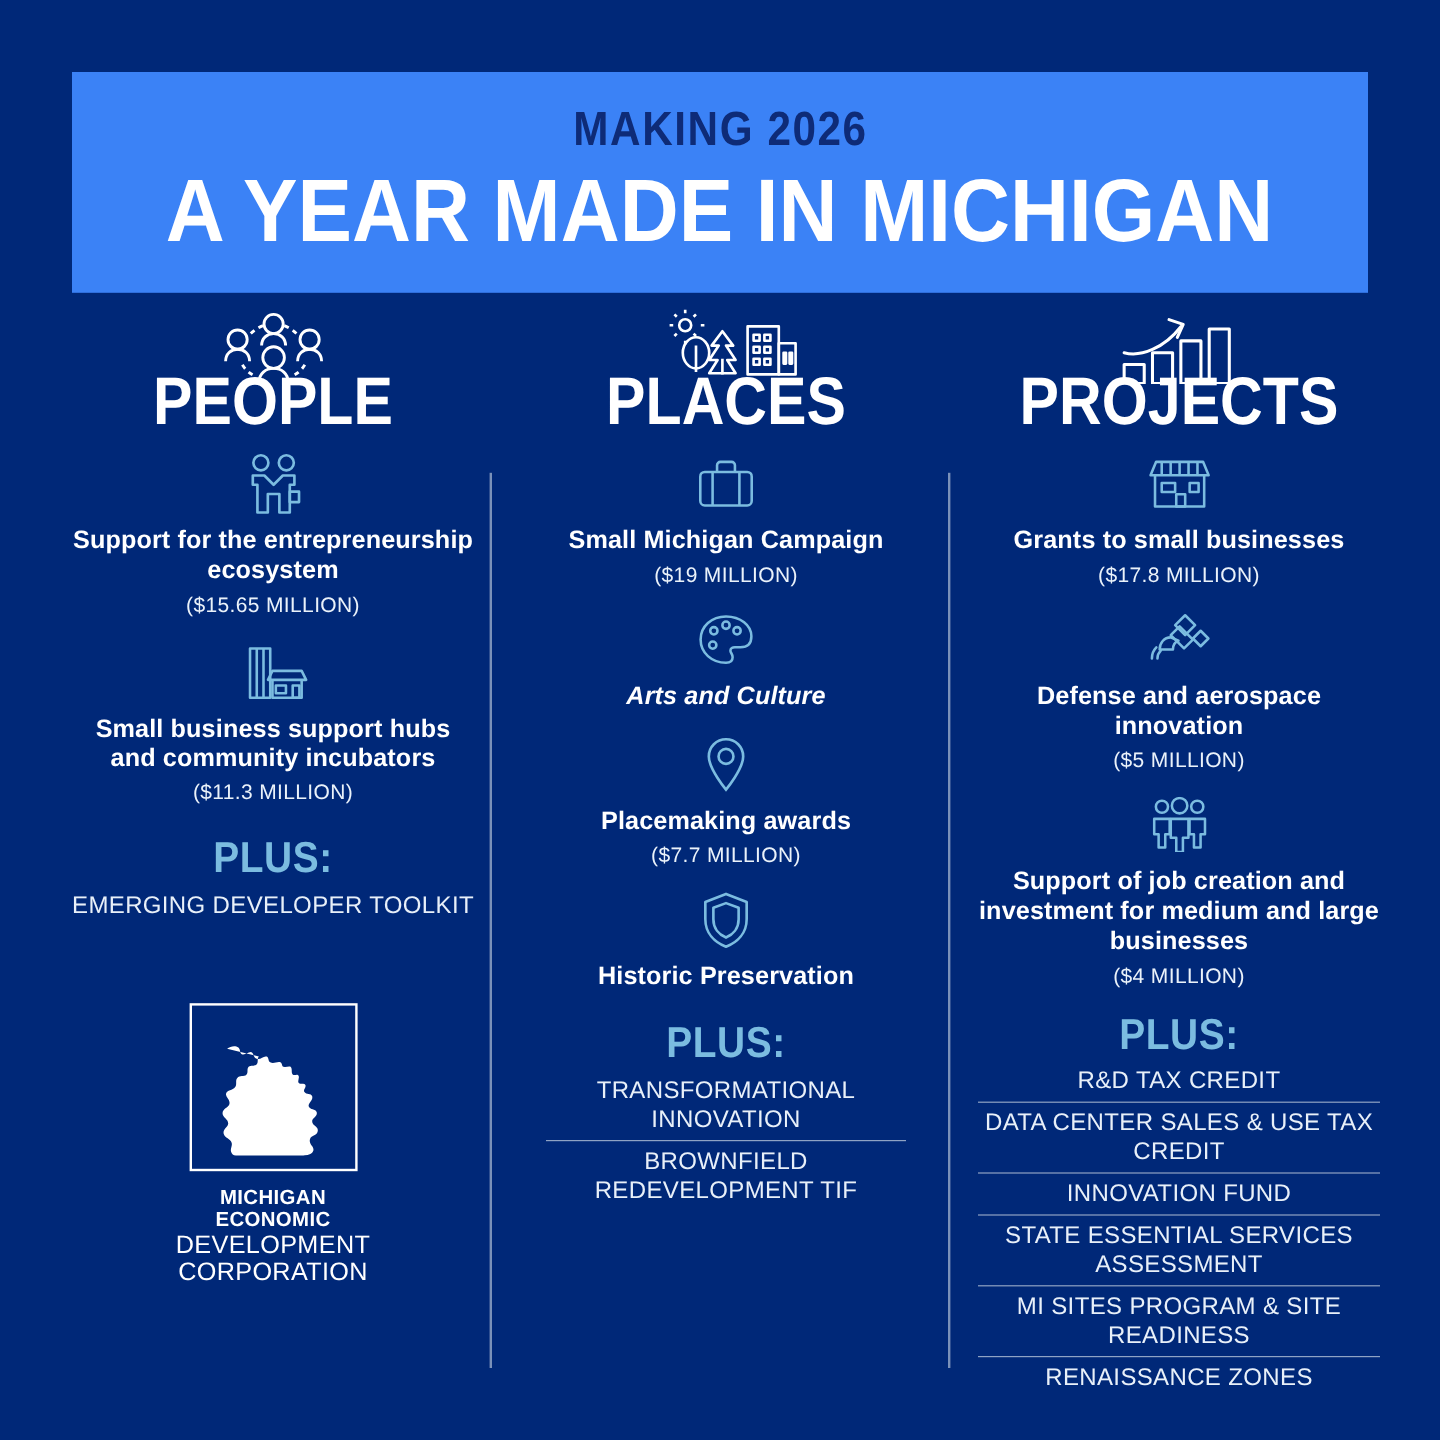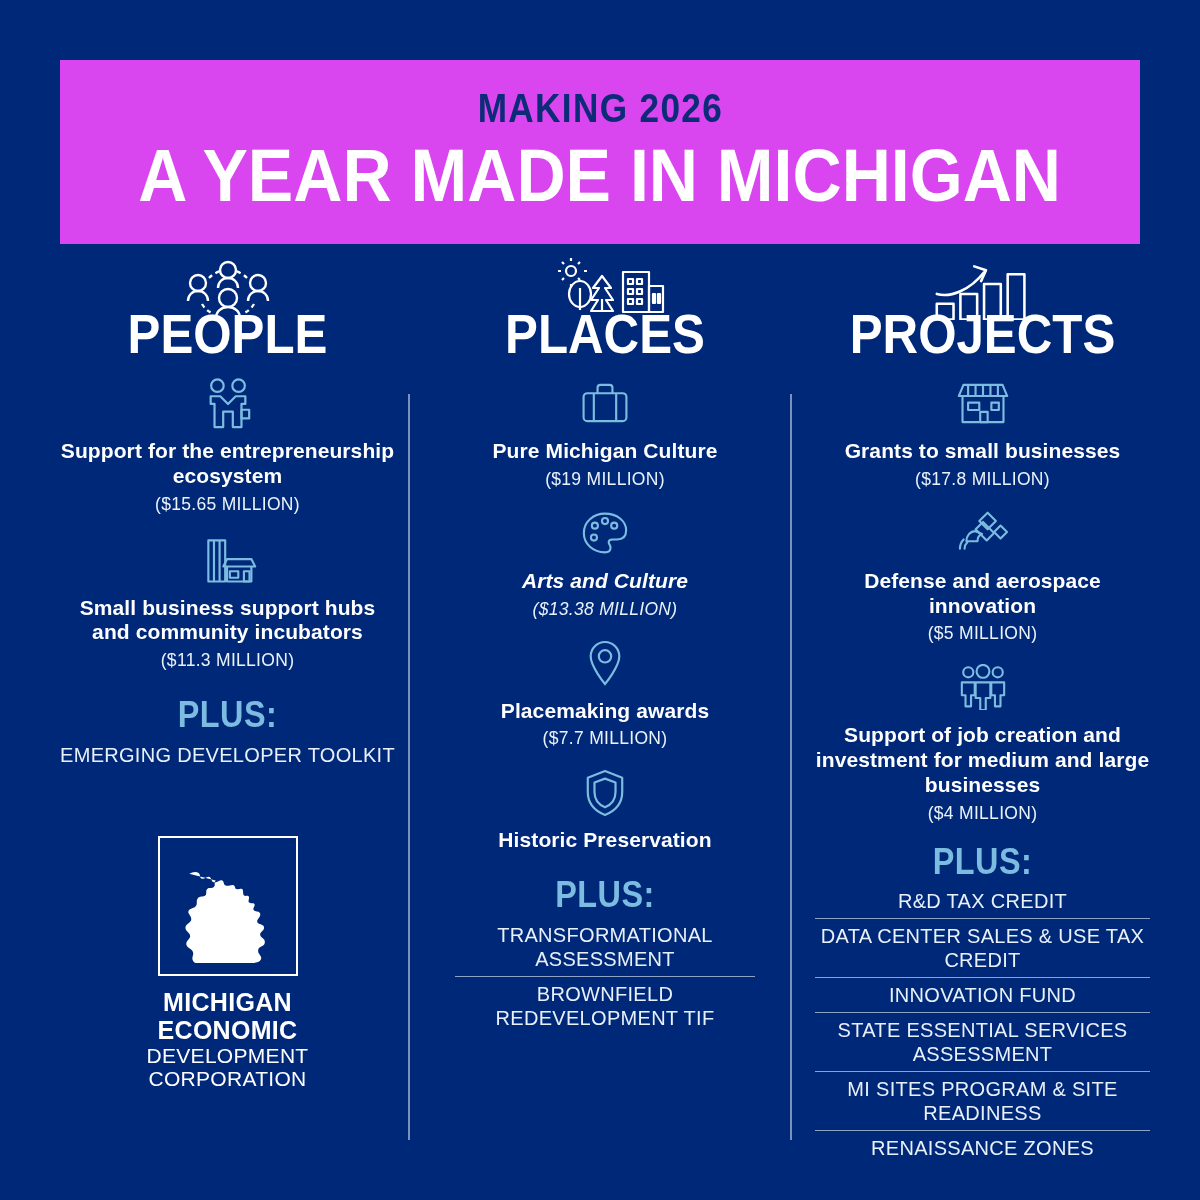--- a/index.html
+++ b/index.html
@@ -7,21 +7,21 @@
     width:1200px; height:1200px;
     background:#002878;
     font-family:"Liberation Sans", sans-serif;
     overflow:hidden;
   }
   .page { position:relative; width:1200px; height:1200px; background:#002878; }
 
   
   .banner {
     position:absolute; left:60px; top:60px; width:1080px; height:184px;
-    background:#d946ef;
+    background:#3b82f6;
     display:flex; flex-direction:column; align-items:center; justify-content:center;
   }
   .banner-sub {
     color:#0E2B77;
     font-family:"Liberation Sans Narrow","Liberation Sans",sans-serif;
     font-weight:bold; font-size:40px; letter-spacing:1.5px;
     transform:scaleX(0.88); transform-origin:center;
     line-height:1;
   }
   .banner-title {
@@ -82,21 +82,21 @@
   }
   .plus-item + .plus-item { border-top:1px solid #8FA3C4; }
 
   
   .logo { margin-top:64px; display:flex; flex-direction:column; align-items:center; }
   .logo-mark {
     width:140px; height:140px; border:2px solid #FFFFFF;
     display:flex; align-items:center; justify-content:center;
   }
   .logo-text { margin-top:12px; line-height:1.12; }
-  .logo-l1, .logo-l2 { color:#FFFFFF; font-weight:bold; font-size:25px; letter-spacing:.3px; }
+  .logo-l1, .logo-l2 { color:#FFFFFF; font-weight:bold; font-size:17px; letter-spacing:.3px; }
   .logo-l3, .logo-l4 { color:#FFFFFF; font-weight:normal; font-size:21px; letter-spacing:.3px; }
 
   svg { display:block; }
 </style>
 </head>
 <body>
 
 <div class="page">
 
   <div class="banner">
@@ -200,36 +200,35 @@
       </div>
 
       <div class="item">
         <div class="item-icon">
           <svg viewBox="0 0 58 50" width="54" height="47" fill="none" stroke="#7BBCE0" stroke-width="2.3" stroke-linejoin="round">
             <rect x="6" y="14" width="46" height="30" rx="4"></rect>
             <path d="M21 14V8a3 3 0 013-3h10a3 3 0 013 3v6"></path>
             <path d="M17 14v30M41 14v30"></path>
           </svg>
         </div>
-        <div class="item-label">Pure Michigan Culture</div>
+        <div class="item-label">Small Michigan Campaign</div>
         <div class="item-amount">($19 MILLION)</div>
       </div>
 
       <div class="item" style="margin-top:16px;font-style:italic;">
         <div class="item-icon">
           <svg viewBox="0 0 54 50" width="50" height="46" fill="none" stroke="#7BBCE0" stroke-width="2.3">
             <path d="M27 4C14 4 4 13 4 25s10 21 23 21c4 0 6-2 6-5 0-3-2-4-2-6 0-2 2-3 4-3h5c7 0 10-4 10-10C50 12 40 4 27 4z"></path>
             <circle cx="16" cy="17" r="3.3"></circle>
             <circle cx="27" cy="12" r="3.3"></circle>
             <circle cx="37" cy="17" r="3.3"></circle>
             <circle cx="15" cy="30" r="3.3"></circle>
           </svg>
         </div>
         <div class="item-label">Arts and Culture</div>
-        <div class="item-amount">($13.38 MILLION)</div>
       </div>
 
       <div class="item" style="margin-top:16px;">
         <div class="item-icon">
           <svg viewBox="0 0 44 52" width="42" height="50" fill="none" stroke="#7BBCE0" stroke-width="2.3">
             <path d="M22 4C13.7 4 7 10.7 7 19c0 11 15 29 15 29s15-18 15-29c0-8.3-6.7-15-15-15z"></path>
             <circle cx="22" cy="19" r="6.5"></circle>
           </svg>
         </div>
         <div class="item-label">Placemaking awards</div>
@@ -242,21 +241,21 @@
             <path d="M23 4L5 11v15c0 12 8 20 18 24 10-4 18-12 18-24V11L23 4z"></path>
             <path d="M23 12L12 16v10c0 8 5 13.5 11 16 6-2.5 11-8 11-16V16l-11-4z"></path>
           </svg>
         </div>
         <div class="item-label">Historic Preservation</div>
       </div>
 
       <div style="margin-top:22px;">
         <div class="plus-head">PLUS:</div>
         <div class="plus-list">
-          <div class="plus-item" style="border-top:none;">TRANSFORMATIONAL ASSESSMENT</div>
+          <div class="plus-item" style="border-top:none;">TRANSFORMATIONAL INNOVATION</div>
           <div class="plus-item">BROWNFIELD REDEVELOPMENT TIF</div>
         </div>
       </div>
     </div>
 
     <div class="col col-projects">
       <div class="sec-head">
         <div class="sec-head-icon">
           <svg viewBox="0 0 130 62" width="128" height="62" fill="none" stroke="#FFFFFF" stroke-width="2.6" stroke-linejoin="round">
             <path d="M14 36c14 4 34-4 48-22" stroke-linecap="round"></path>

